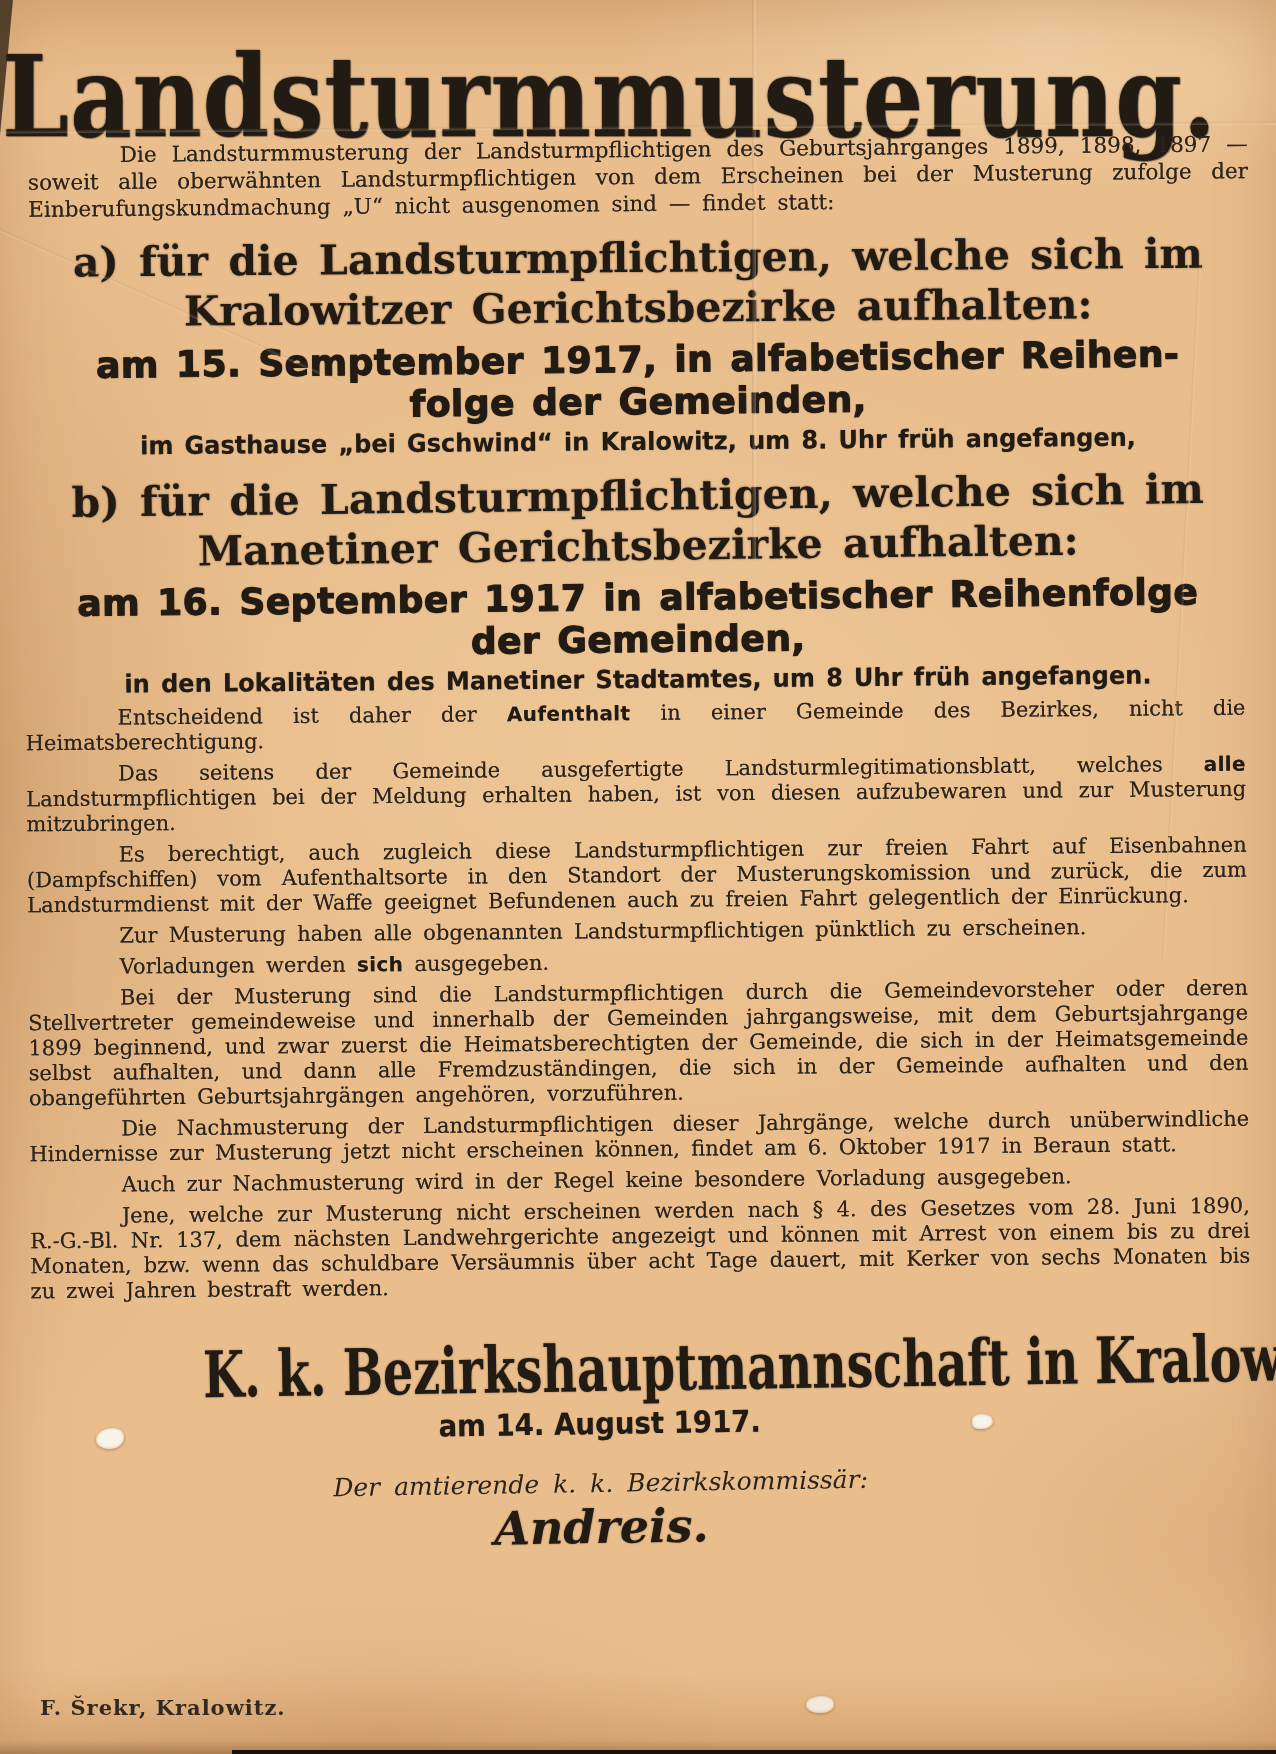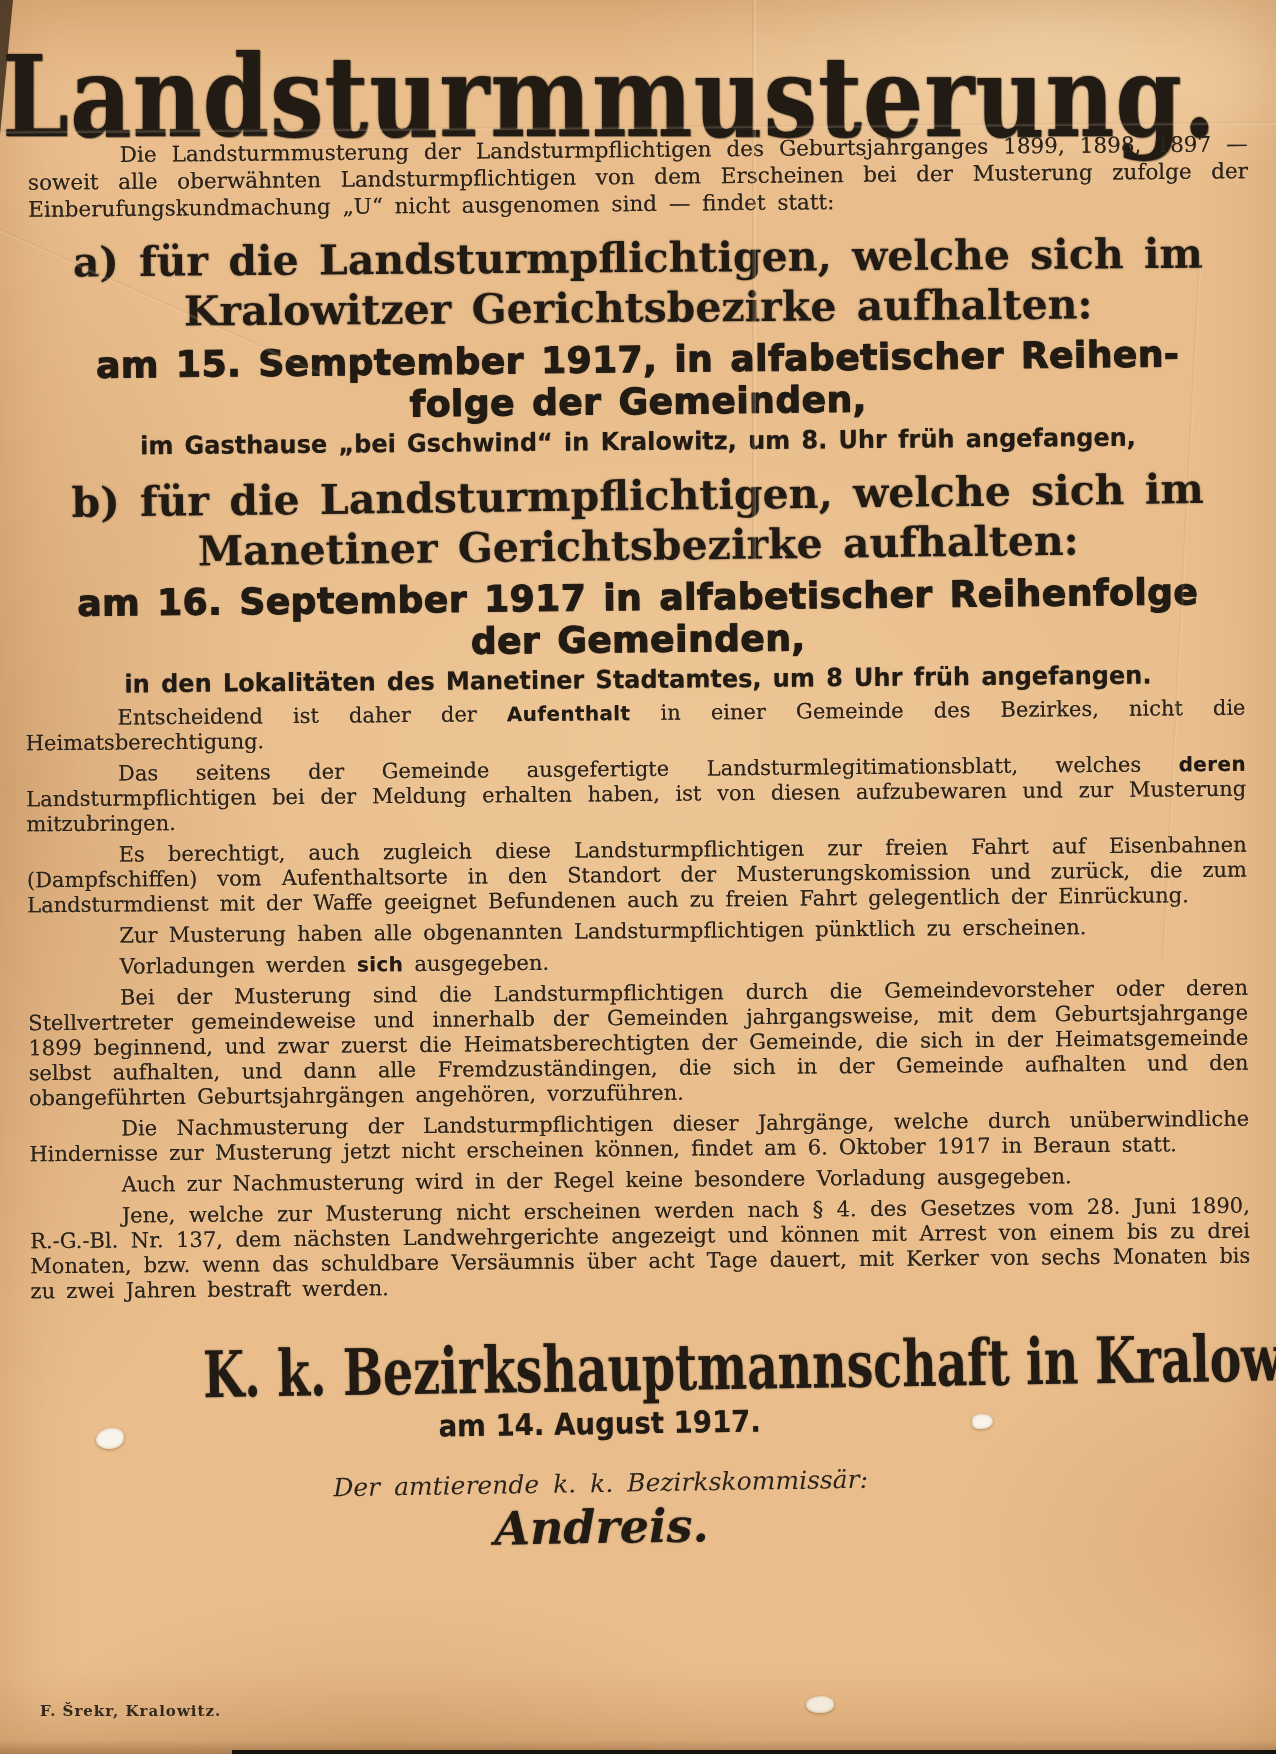--- a/index.html
+++ b/index.html
@@ -135,21 +135,21 @@
     font-size:46px;line-height:52px;
     color:var(--display-ink);
     display:block;
     text-shadow:0 0 1.5px rgba(30,24,16,0.6);
   }
 
   .printer{
     position:absolute;left:40px;bottom:34px;
     font-family:"DejaVu Serif", serif;
     font-weight:bold;
-    font-size:15px;
+    font-size:21px;
     letter-spacing:1px;
     color:#33291e;
   }
 
   
   .crease{position:absolute;pointer-events:none;}
   .crease.v-fold{left:752px;top:0;width:4px;height:560px;
     background:linear-gradient(to right, rgba(140,85,40,0.14), rgba(255,242,215,0.30));}
   .crease.h-1{left:0;top:126px;width:100%;height:3px;
     background:linear-gradient(to bottom, rgba(140,85,40,0.10), rgba(255,242,215,0.22));
@@ -190,21 +190,21 @@
 folge der Gemeinden,</p>
     <p class="sec-venue">im Gasthause „bei Gschwind“ in Kralowitz, um 8. Uhr früh angefangen,</p>
 
     <h2 class="sec-heading b">b) für die Landsturmpflichtigen, welche sich im Manetiner Gerichtsbezirke aufhalten:</h2>
     <p class="sec-date">am 16. September 1917 in alfabetischer Reihenfolge
 der Gemeinden,</p>
     <p class="sec-venue">in den Lokalitäten des Manetiner Stadtamtes, um 8 Uhr früh angefangen.</p>
 
     <div class="paras">
       <p class="para"><span>Entscheidend ist daher der </span><strong class="bw">Aufenthalt</strong><span> in einer Gemeinde des Bezirkes, nicht die Heimatsberechtigung.</span></p>
-      <p class="para"><span>Das seitens der Gemeinde ausgefertigte Landsturmlegitimationsblatt, welches </span><strong class="bw">deren</strong><span> Landsturmpflichtigen bei der Meldung erhalten haben, ist von diesen aufzubewaren und zur Musterung mitzubringen.</span></p>
+      <p class="para"><span>Das seitens der Gemeinde ausgefertigte Landsturmlegitimationsblatt, welches </span><strong class="bw">alle</strong><span> Landsturmpflichtigen bei der Meldung erhalten haben, ist von diesen aufzubewaren und zur Musterung mitzubringen.</span></p>
       <p class="para"><span>Es berechtigt, auch zugleich diese Landsturmpflichtigen zur freien Fahrt auf Eisenbahnen (Dampfschiffen) vom Aufenthaltsorte in den Standort der Musterungskomission und zurück, die zum Landsturmdienst mit der Waffe geeignet Befundenen auch zu freien Fahrt gelegentlich der Einrückung.</span><strong class="bw"></strong><span></span></p>
       <p class="para"><span>Zur Musterung haben alle obgenannten Landsturmpflichtigen pünktlich zu erscheinen.</span><strong class="bw"></strong><span></span></p>
       <p class="para"><span>Vorladungen werden </span><strong class="bw">sich</strong><span> ausgegeben.</span></p>
       <p class="para"><span>Bei der Musterung sind die Landsturmpflichtigen durch die Gemeindevorsteher oder deren Stellvertreter gemeindeweise und innerhalb der Gemeinden jahrgangsweise, mit dem Geburtsjahrgange 1899 beginnend, und zwar zuerst die Heimatsberechtigten der Gemeinde, die sich in der Heimatsgemeinde selbst aufhalten, und dann alle Fremdzuständingen, die sich in der Gemeinde aufhalten und den obangeführten Geburtsjahrgängen angehören, vorzuführen.</span><strong class="bw"></strong><span></span></p>
       <p class="para"><span>Die Nachmusterung der Landsturmpflichtigen dieser Jahrgänge, welche durch unüberwindliche Hindernisse zur Musterung jetzt nicht erscheinen können, findet am 6. Oktober 1917 in Beraun statt.</span><strong class="bw"></strong><span></span></p>
       <p class="para"><span>Auch zur Nachmusterung wird in der Regel keine besondere Vorladung ausgegeben.</span><strong class="bw"></strong><span></span></p>
       <p class="para"><span>Jene, welche zur Musterung nicht erscheinen werden nach § 4. des Gesetzes vom 28. Juni 1890, R.-G.-Bl. Nr. 137, dem nächsten Landwehrgerichte angezeigt und können mit Arrest von einem bis zu drei Monaten, bzw. wenn das schuldbare Versäumnis über acht Tage dauert, mit Kerker von sechs Monaten bis zu zwei Jahren bestraft werden.</span><strong class="bw"></strong><span></span></p>
     </div>
 
     <div class="sig">

